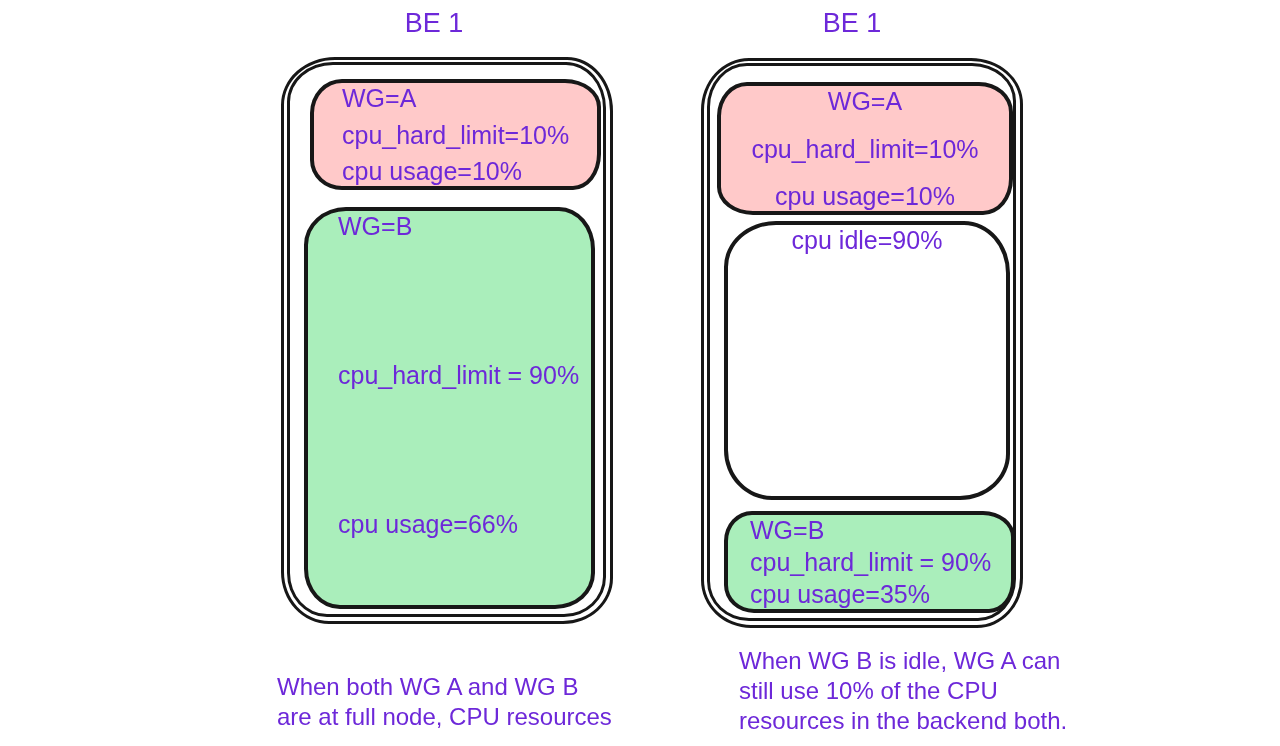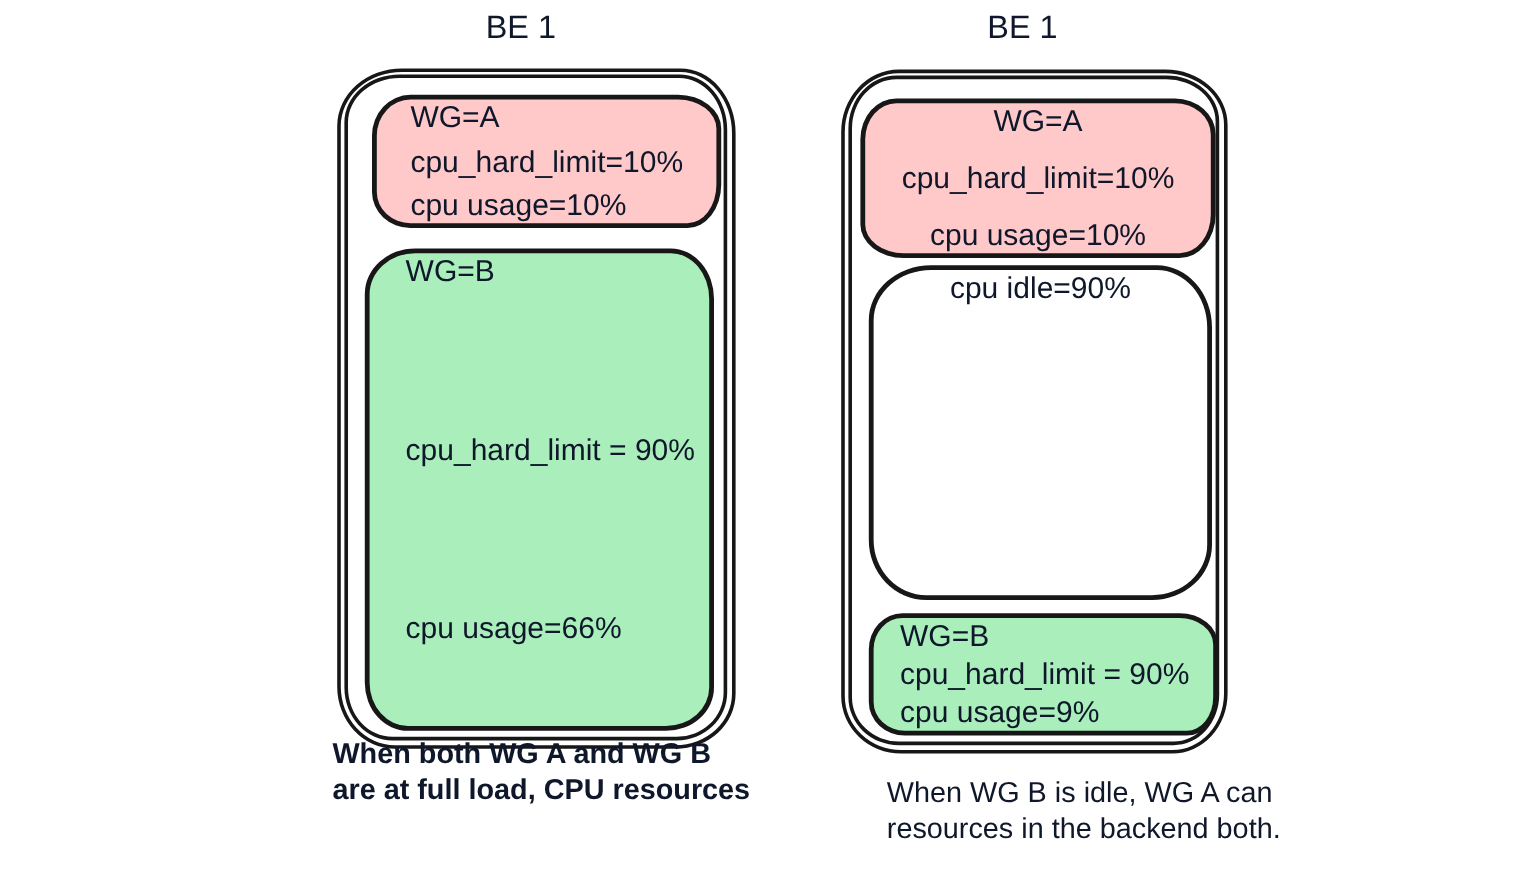--- a/index.html
+++ b/index.html
@@ -6,21 +6,21 @@
     margin: 0;
     padding: 0;
     background: #ffffff;
   }
   .canvas {
     position: relative;
     width: 1280px;
     height: 746px;
     background: #ffffff;
     font-family: "Liberation Sans", sans-serif;
-    color: #0f172a;
+    color: #6d28d9;
     overflow: hidden;
   }
   .fig-title {
     position: absolute;
     transform: translateX(-50%);
     font-size: 27px;
     line-height: 30px;
     white-space: nowrap;
   }
   .node-outer {
@@ -69,45 +69,46 @@
       <div>cpu usage=10%</div>
     </div>
 
     <div class="wg-box" style="left: 20px; top: 147px; width: 291px; height: 402px; padding-left: 30px; padding-bottom: 66px; border-radius: 42px 36px 40px / 38px 42px 36px 40px; background-color: rgb(170, 238, 187); border-color: rgb(23, 23, 23);">
       <div>WG=B</div>
       <div>cpu_hard_limit = 90%</div>
       <div>cpu usage=66%</div>
     </div>
   </div>
 
-  <div class="caption" style="left:277px; top:614px;font-weight:bold;">
+  <div class="caption" style="left:277px; top:672px;">
     <div>When both WG A and WG B</div>
-    <div>are at full load, CPU resources</div>
+    <div>are at full node, CPU resources</div>
   </div>
 
   <div class="fig-title" style="left:852px; top:8px;">BE 1</div>
 
   <div class="node-outer" style="left: 701px; top: 58px; width: 322px; height: 570px; border-radius: 48px 52px 46px 50px / 52px 46px 50px 48px; border-color: rgb(23, 23, 23);">
     <div class="node-inner" style="border-radius: 40px 44px 38px 42px / 44px 38px 42px 40px; border-color: rgb(23, 23, 23);"></div>
 
     <div class="wg-box align-center" style="left: 13px; top: 21px; width: 296px; height: 133px; border-radius: 30px 34px 30px 36px / 34px 30px 36px 28px; background-color: rgb(255, 201, 201); border-color: rgb(23, 23, 23);">
       <div>WG=A</div>
       <div>cpu_hard_limit=10%</div>
       <div>cpu usage=10%</div>
     </div>
 
     <div class="wg-box align-center" style="left: 20px; top: 160px; width: 286px; height: 279px; border-radius: 52px 46px 50px 48px / 46px 52px 46px 50px; background-color: rgb(255, 255, 255); border-color: rgb(23, 23, 23);">
       <div>cpu idle=90%</div>
     </div>
 
     <div class="wg-box" style="left: 20px; top: 450px; width: 291px; height: 102px; padding-left: 22px; border-radius: 28px 32px 26px 30px / 30px 26px 32px 28px; background-color: rgb(170, 238, 187); border-color: rgb(23, 23, 23);">
       <div>WG=B</div>
       <div>cpu_hard_limit = 90%</div>
-      <div>cpu usage=9%</div>
+      <div>cpu usage=35%</div>
     </div>
   </div>
 
   <div class="caption" style="left:697px; top:646px;margin-left:42px;">
     <div>When WG B is idle, WG A can</div>
+    <div>still use 10% of the CPU</div>
     <div>resources in the backend both.</div>
   </div>
 
 </div>
 
 </body></html>

